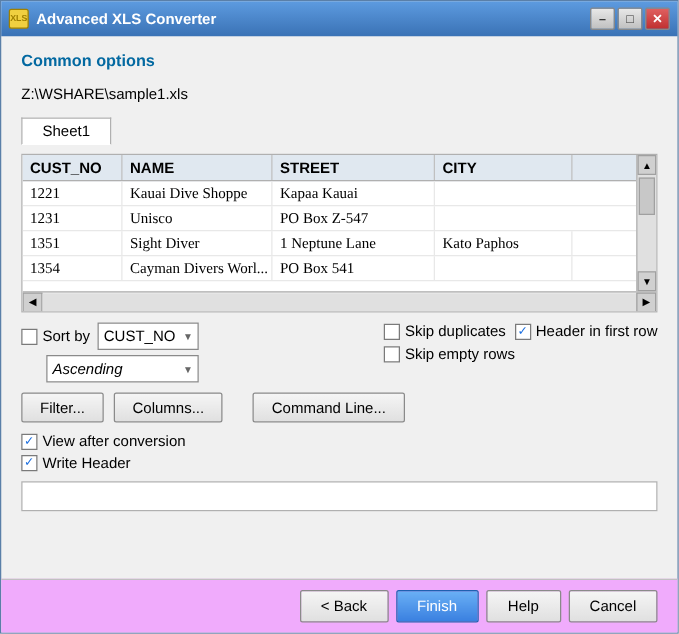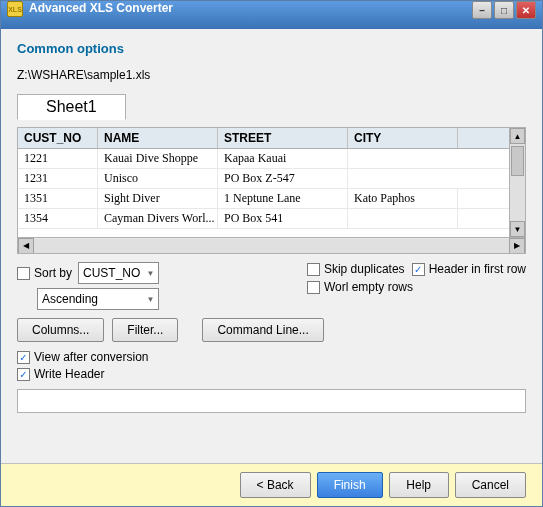--- a/index.html
+++ b/index.html
@@ -19,20 +19,21 @@
       border: 1px solid #5a7fa8;
       background: #f0f0f0;
       box-shadow: 2px 2px 8px rgba(0,0,0,0.4);
       display: flex;
       flex-direction: column;
     }
     .title-bar {
       background: linear-gradient(to bottom, #5d9be0 0%, #3a72b5 100%);
       height: 28px;
       display: flex;
+      align-items: center;
       padding: 0 6px;
       color: white;
       font-size: 12px;
       font-weight: bold;
       flex-shrink: 0;
     }
     .title-bar-icon {
       width: 16px;
       height: 16px;
       margin-right: 6px;
@@ -88,25 +89,25 @@
       font-size: 12px;
       color: #000;
       margin-bottom: 4px;
     }
     .tab-area {
       display: flex;
       gap: 0;
       margin-bottom: 0;
     }
     .tab {
-      padding: 3px 28px;
+      padding: 3px 16px;
       border: 1px solid #b0b0b0;
       background: #f0f0f0;
       cursor: pointer;
-      font-size: 16px;
+      font-size: 12px;
       border-bottom: 1px solid #f0f0f0;
       margin-bottom: -1px;
       z-index: 1;
     }
     .tab.active {
       background: #ffffff;
       border-bottom: 1px solid white;
     }
     .table-container {
       border: 1px solid #b0b0b0;
@@ -247,21 +248,21 @@
       padding: 0 4px;
       font-size: 12px;
     }
     .bottom-bar {
       display: flex;
       justify-content: flex-end;
       align-items: center;
       padding: 8px 16px;
       gap: 6px;
       border-top: 1px solid #c0c0c0;
-      background: #fef9c3;
+      background: #f0abfc;
       flex-shrink: 0;
     }
     .bottom-btn {
       height: 26px;
       padding: 0 16px;
       border: 1px solid #8a8a8a;
       background: linear-gradient(to bottom, #f5f5f5, #e0e0e0);
       cursor: pointer;
       font-size: 12px;
       border-radius: 2px;
@@ -397,48 +398,48 @@
       <div class="sort-section">
         <div class="sort-row">
           <div class="checkbox-label">
             <div class="checkbox"></div>
             <span>Sort by</span>
           </div>
           <div class="select-box" style="padding-right:18px; min-width: 80px;">
             <span>CUST_NO</span>
           </div>
         </div>
-        <div style="padding-left: 20px;">
+        <div style="padding-left: 20px; font-style: italic;">
           <div class="select-box" style="padding-right:18px; min-width: 80px;">
             <span>Ascending</span>
           </div>
         </div>
       </div>
 
       <div style="margin-left: auto; display: flex; flex-direction: column; gap: 4px;">
         <div style="display:flex; gap: 7px;">
           <div class="checkbox-label">
             <div class="checkbox"></div>
             <span>Skip duplicates</span>
           </div>
           <div class="checkbox-label">
             <div class="checkbox checked"></div>
             <span>Header in first row</span>
           </div>
         </div>
         <div class="checkbox-label">
           <div class="checkbox"></div>
-          <span>Worl empty rows</span>
+          <span>Skip empty rows</span>
         </div>
       </div>
     </div>
 
     <div class="buttons-row">
+      <button class="btn">Filter...</button>
       <button class="btn">Columns...</button>
-      <button class="btn">Filter...</button>
       <button class="btn" style="margin-left:16px;">Command Line...</button>
     </div>
 
     <div class="view-options">
       <div class="checkbox-label">
         <div class="checkbox checked"></div>
         <span>View after conversion</span>
       </div>
       <div class="checkbox-label">
         <div class="checkbox checked"></div>

